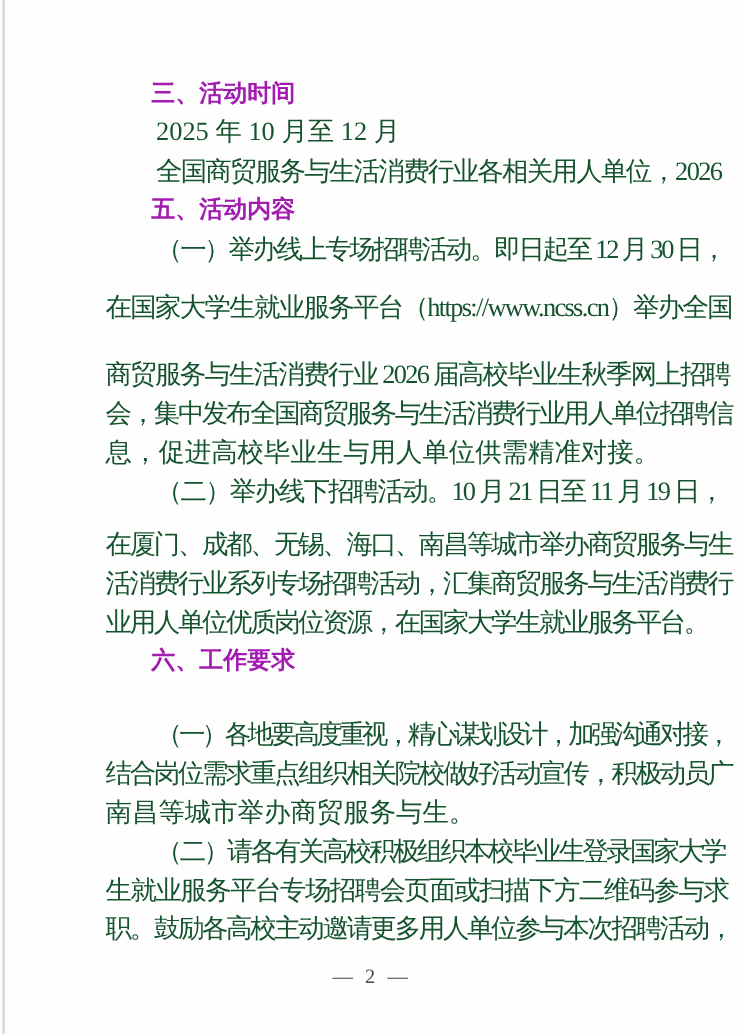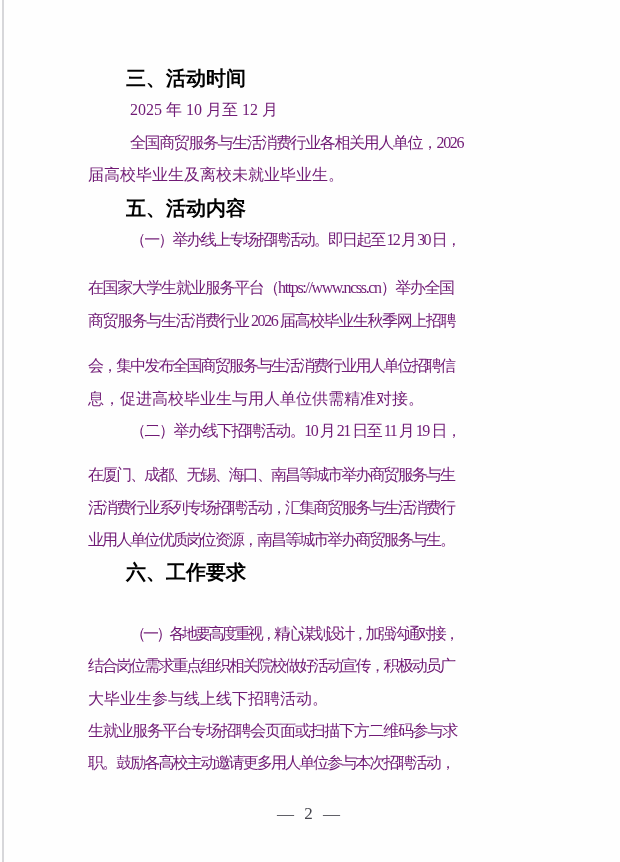--- a/index.html
+++ b/index.html
@@ -27,30 +27,30 @@
   }
   .doc {
     position: absolute;
     left: 88px;
     top: 62px;
     width: 444px;
   }
   .line {
     height: 32.4px;
     line-height: 32.4px;
-    font-size: 16px;
-    color: #701a75;
+    font-size: 22px;
+    color: #14532d;
     white-space: nowrap;
     letter-spacing: 0;
   }
   .line.h {
     font-family: "Liberation Sans", "DejaVu Sans", sans-serif;
     font-weight: 700;
     font-size: 20px;
-    color: #000000;
+    color: #a21caf;
     letter-spacing: 0.6px;
     padding-left: 38px;
   }
   .line.ind {
     padding-left: 42px;
   }
   .footer {
     position: absolute;
     left: 0;
     top: 804px;
@@ -65,33 +65,33 @@
 </head>
 <body>
 
 <div class="page">
   <div class="edge-line"></div>
 
   <div class="doc">
     <div class="line h" style="letter-spacing: 0px;">三、活动时间</div>
     <div class="line ind" style="letter-spacing: 0px;">2025 年 10 月至 12 月</div>
     <div class="line ind j" style="letter-spacing: -1.4px;">全国商贸服务与生活消费行业各相关用人单位，2026</div>
-    <div class="line" style="letter-spacing: 0px;">届高校毕业生及离校未就业毕业生。</div>
     <div class="line h" style="letter-spacing: 0px;">五、活动内容</div>
     <div class="line ind j" style="letter-spacing: -1.86207px;">（一）举办线上专场招聘活动。即日起至 12 月 30 日，</div>
     <div class="line j" style="letter-spacing: -1.37838px; margin-top: 16px;">在国家大学生就业服务平台（https://www.ncss.cn）举办全国</div>
-    <div class="line j" style="letter-spacing: -1.41379px;">商贸服务与生活消费行业 2026 届高校毕业生秋季网上招聘</div>
-    <div class="line j" style="letter-spacing: -1.92308px; margin-top: 13px;">会，集中发布全国商贸服务与生活消费行业用人单位招聘信</div>
+    <div class="line j" style="letter-spacing: -1.41379px; margin-top: 24px;">商贸服务与生活消费行业 2026 届高校毕业生秋季网上招聘</div>
+    <div class="line j" style="letter-spacing: -1.92308px;">会，集中发布全国商贸服务与生活消费行业用人单位招聘信</div>
     <div class="line" style="letter-spacing: 0px;">息，促进高校毕业生与用人单位供需精准对接。</div>
     <div class="line ind j" style="letter-spacing: -1.48485px;">（二）举办线下招聘活动。10 月 21 日至 11 月 19 日，</div>
     <div class="line j" style="letter-spacing: -1.92308px; margin-top: 12px;">在厦门、成都、无锡、海口、南昌等城市举办商贸服务与生</div>
     <div class="line j" style="letter-spacing: -1.92308px;">活消费行业系列专场招聘活动，汇集商贸服务与生活消费行</div>
-    <div class="line j" style="letter-spacing: -1.92308px;">业用人单位优质岗位资源，南昌等城市举办商贸服务与生。</div>
+    <div class="line j" style="letter-spacing: -1.92308px;">业用人单位优质岗位资源，在国家大学生就业服务平台。</div>
     <div class="line h" style="letter-spacing: 0px;">六、工作要求</div>
     <div class="line ind j" style="letter-spacing: -2.92px; margin-top: 29px;">（一）各地要高度重视，精心谋划设计，加强沟通对接，</div>
     <div class="line j" style="letter-spacing: -1.92308px;">结合岗位需求重点组织相关院校做好活动宣传，积极动员广</div>
-    <div class="line" style="letter-spacing: 0px;">大毕业生参与线上线下招聘活动。</div>
+    <div class="line" style="letter-spacing: 0px;">南昌等城市举办商贸服务与生。</div>
+    <div class="line ind j" style="letter-spacing: -2.25px;">（二）请各有关高校积极组织本校毕业生登录国家大学</div>
     <div class="line j" style="letter-spacing: -1.24px;">生就业服务平台专场招聘会页面或扫描下方二维码参与求</div>
     <div class="line j" style="letter-spacing: -1.92308px;">职。鼓励各高校主动邀请更多用人单位参与本次招聘活动，</div>
   </div>
 
   <div class="footer">— 2 —</div>
 </div>
 
 </body></html>

